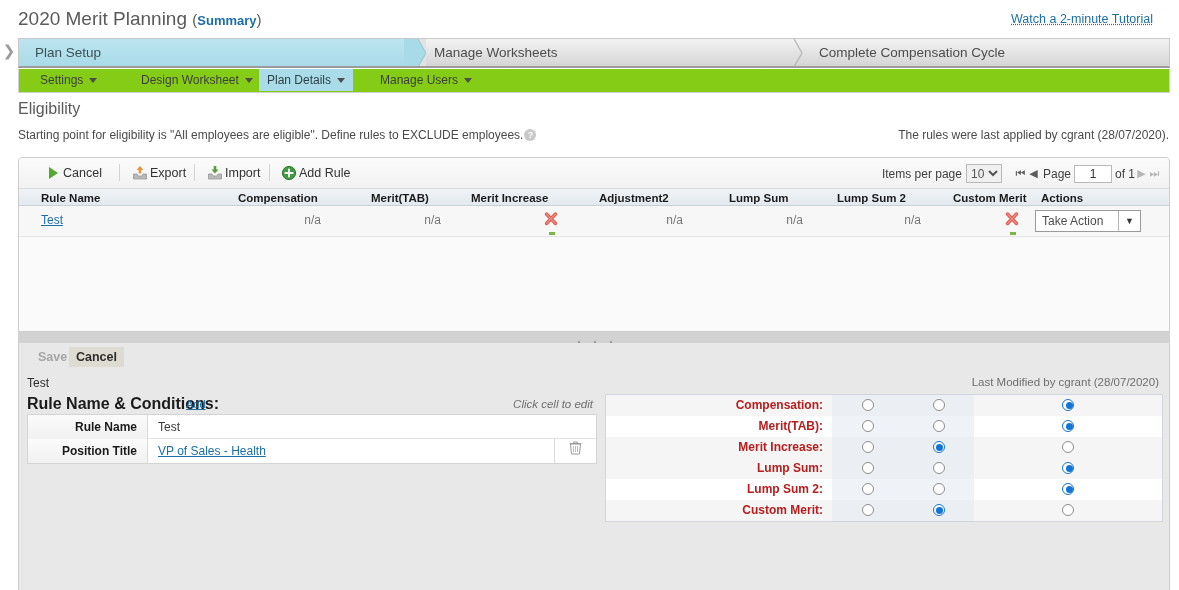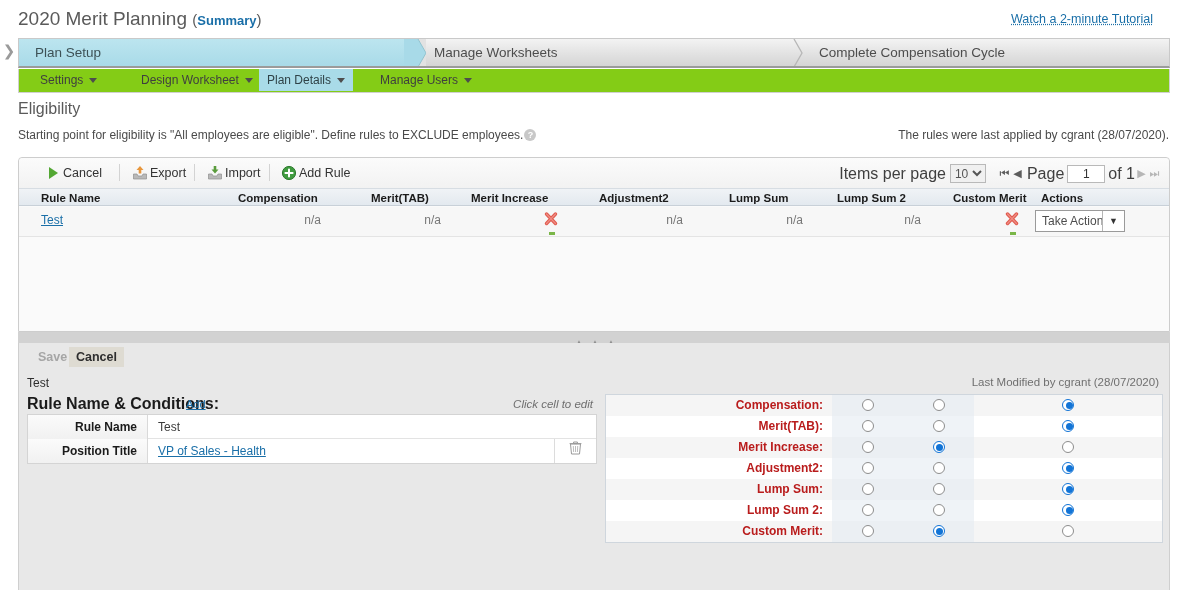--- a/index.html
+++ b/index.html
@@ -115,21 +115,21 @@
     position: absolute; top: 6px; height: 18px; line-height: 18px;
     font-size: 12.5px; color: #333333; white-space: nowrap; cursor: pointer;
     padding-left: 18px;
   }
   .tb-sep {
     position: absolute; top: 6px; width: 1px; height: 17px; background: #d3d3d3;
   }
   .tb-ico { position: absolute; left: 0; top: 1px; width: 16px; height: 16px; }
 
   .pager { position: absolute; right: 8px; top: 6px; height: 20px; white-space: nowrap; }
-  .pg-lbl { font-size: 16px; color: #3f3f3f; vertical-align: middle; }
+  .pg-lbl { font-size: 12px; color: #3f3f3f; vertical-align: middle; }
   .pg-select {
     font-family: "Liberation Sans", sans-serif; font-size: 12px;
     height: 19px; color: #555; background: #f0f0f0;
     border: 1px solid #b9b9b9; vertical-align: middle; margin: 0 4px;
   }
   .pg-arrow {
     display: inline-block; width: 13px; text-align: center; vertical-align: middle;
     font-size: 11px; cursor: pointer; color: #5c5c5c;
   }
   .pg-arrow.dim { color: #b6b6b6; }
@@ -159,21 +159,21 @@
   }
   .gc.link { color: #1a6fa8; text-decoration: underline; cursor: pointer; }
   .xmark {
     position: absolute; top: 4px; width: 16px; height: 16px; cursor: pointer;
   }
   .greendash {
     position: absolute; width: 6px; height: 3px; background: #7ab648;
   }
   .take-action {
     position: absolute; top: 3px;
-    width: 90px; height: 22px;
+    width: 106px; height: 22px;
     background: #ffffff; border: 1px solid #9a9a9a;
     font-size: 12px; color: #4d4d4d; line-height: 20px;
     padding-left: 6px; cursor: pointer;
   }
   .ta-btn {
     position: absolute; right: 0; top: 0; width: 22px; height: 20px;
     border-left: 1px solid #b5b5b5; text-align: center; line-height: 20px;
     font-size: 9px; color: #333;
   }
 
@@ -493,26 +493,20 @@
         <div class="rdt-col col-na"><span class="radio on"></span></div>
       </div>
 
       <div class="rdt-row odd">
         <div class="rdt-label">Merit Increase:</div>
         <div class="rdt-col col-yes"><span class="radio"></span></div>
         <div class="rdt-col col-no"><span class="radio on"></span></div>
         <div class="rdt-col col-na"><span class="radio"></span></div>
       </div>
 
-      <div class="rdt-row even">
-        <div class="rdt-label">Adjustment2:</div>
-        <div class="rdt-col col-yes"><span class="radio"></span></div>
-        <div class="rdt-col col-no"><span class="radio"></span></div>
-        <div class="rdt-col col-na"><span class="radio on"></span></div>
-      </div>
 
       <div class="rdt-row odd">
         <div class="rdt-label">Lump Sum:</div>
         <div class="rdt-col col-yes"><span class="radio"></span></div>
         <div class="rdt-col col-no"><span class="radio"></span></div>
         <div class="rdt-col col-na"><span class="radio on"></span></div>
       </div>
 
       <div class="rdt-row even">
         <div class="rdt-label">Lump Sum 2:</div>

